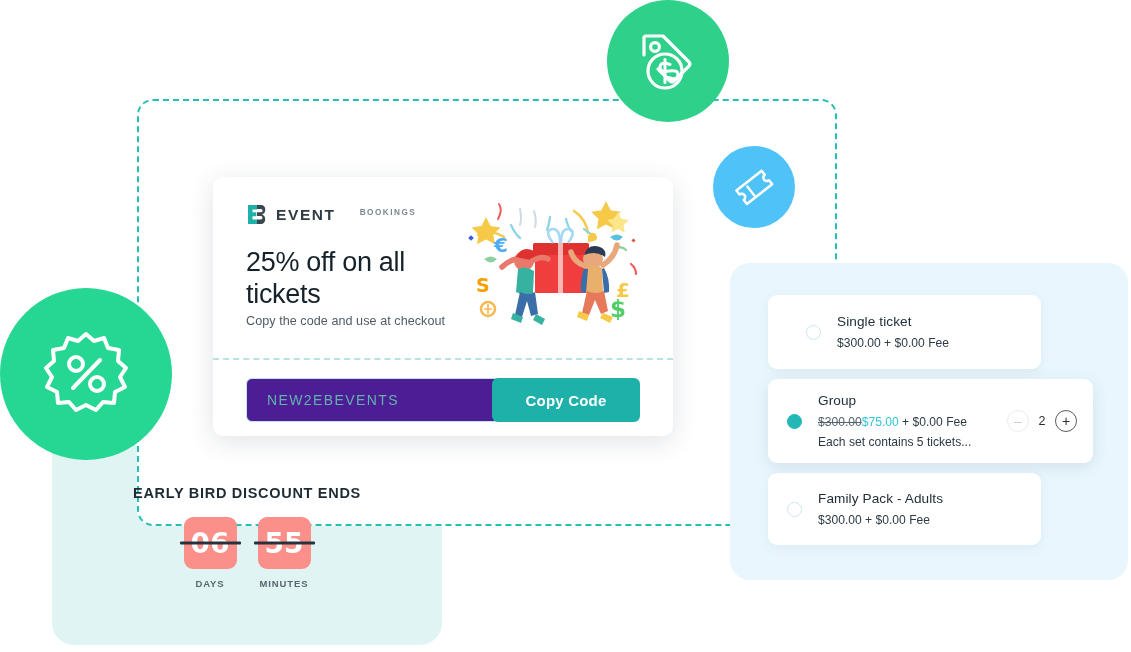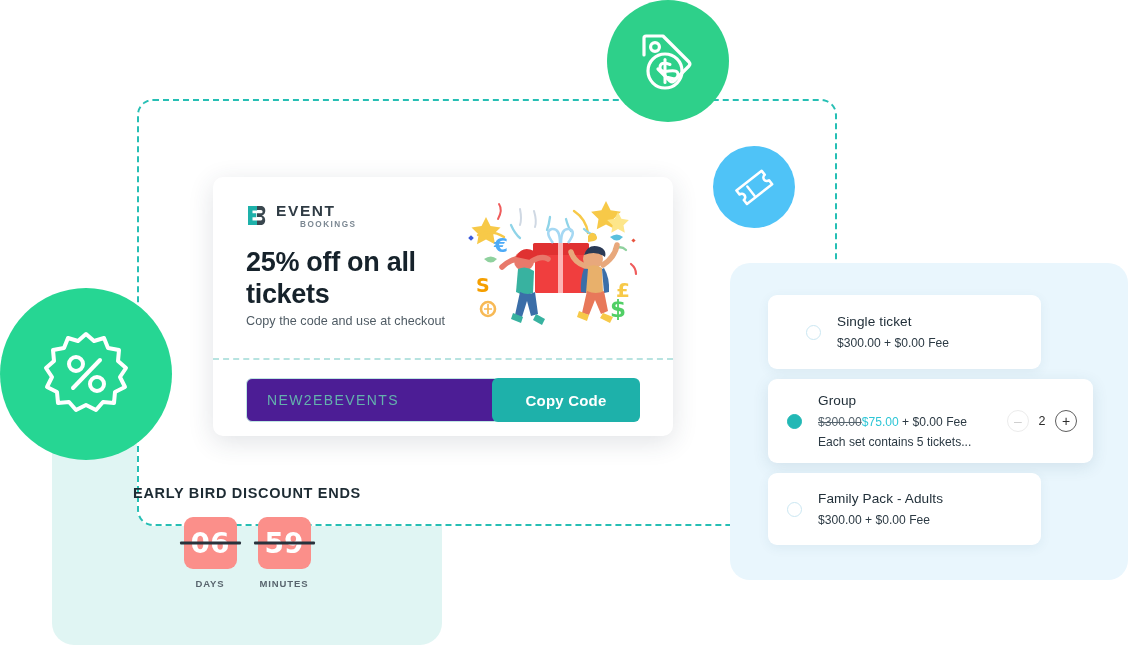--- a/index.html
+++ b/index.html
@@ -34,31 +34,31 @@
     width: 460px; height: 259px;
     background: #ffffff;
     border-radius: 10px;
     box-shadow: 0 6px 26px rgba(40,60,80,0.14);
     overflow: hidden;
   }
   .coupon-inner { position: relative; width: 100%; height: 100%; }
 
   .logo { position: absolute; left: 33px; top: 26px; display: flex; align-items: center; gap: 7px; }
   .logo-mark { width: 23px; height: 23px; position: relative; }
-  .logo-text { display: flex; flex-direction: column; line-height: 1; }
+  .logo-text { display: flex; flex-direction: row; line-height: 1; }
   .logo-text .l1 {
     font-size: 15.5px; font-weight: 700; letter-spacing: 1.6px; color: #2f3b44;
   }
   .logo-text .l2 {
     font-size: 8.2px; font-weight: 700; letter-spacing: 1.5px; color: #7b8792; margin-top: 2px; padding-left: 24px;
   }
 
   .headline {
     position: absolute; left: 33px; top: 70px; width: 230px;
-    font-size: 27px; font-weight: 700; color: #16222b; line-height: 1.18;
+    font-size: 27px; font-weight: 400; color: #16222b; line-height: 1.18;
     letter-spacing: -0.3px;
   }
   .subline {
     position: absolute; left: 33px; top: 137px;
     font-size: 12.6px; color: #4f5b64; letter-spacing: 0.05px;
   }
 
   .illus { position: absolute; right: 0px; top: 12px; width: 215px; height: 170px; }
 
   .dash-sep {
@@ -253,21 +253,21 @@
   </div>
 
   <div class="countdown">
     <div class="cd-title">EARLY BIRD DISCOUNT ENDS</div>
     <div class="cd-row">
       <div class="cd-cell">
         <div class="cd-tile">06</div>
         <div class="cd-label">DAYS</div>
       </div>
       <div class="cd-cell">
-        <div class="cd-tile">59</div>
+        <div class="cd-tile">55</div>
         <div class="cd-label">MINUTES</div>
       </div>
     </div>
   </div>
 
   <div class="ticket-panel"></div>
 
   <div class="ticket-card tc-1">
     <span class="radio"></span>
     <div class="tc-body">

